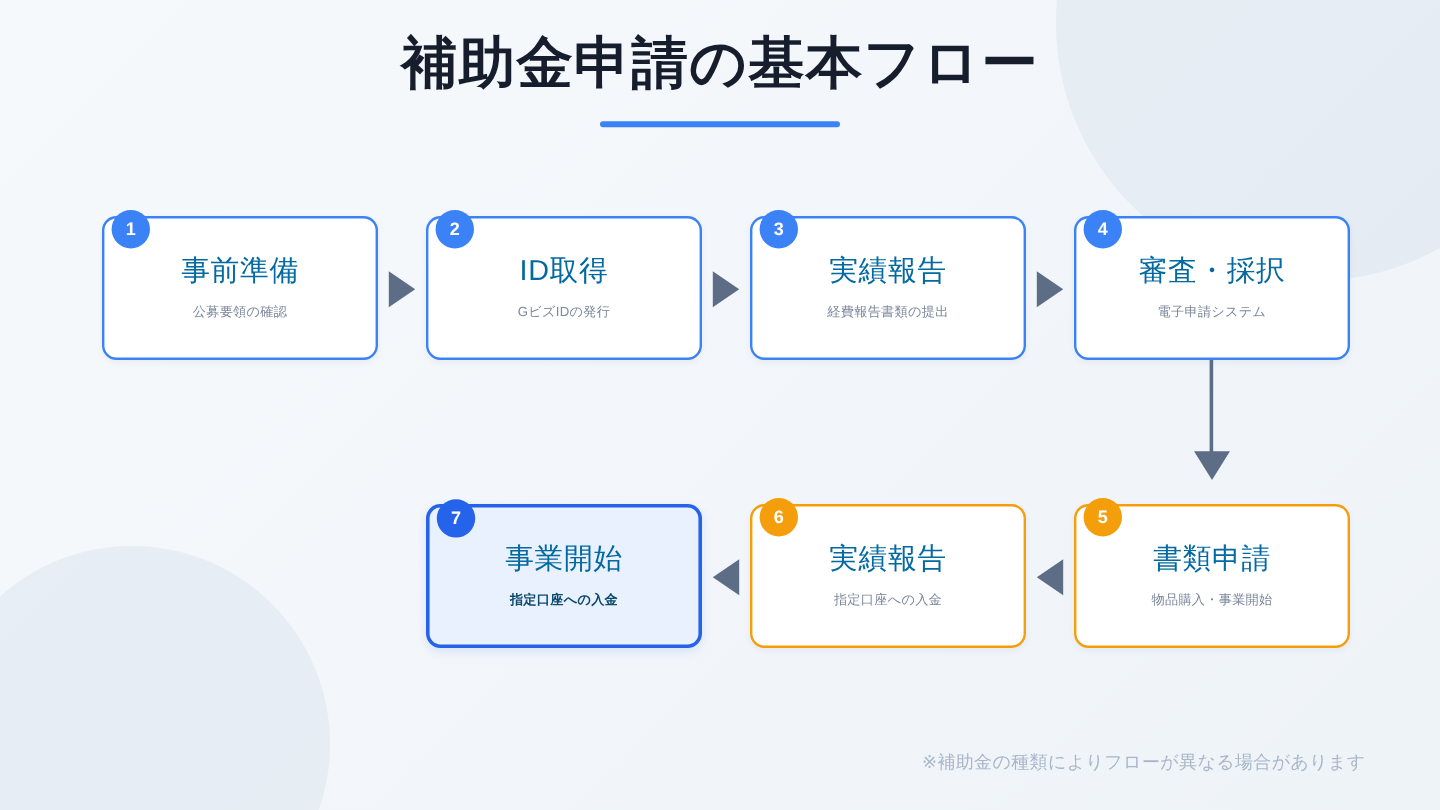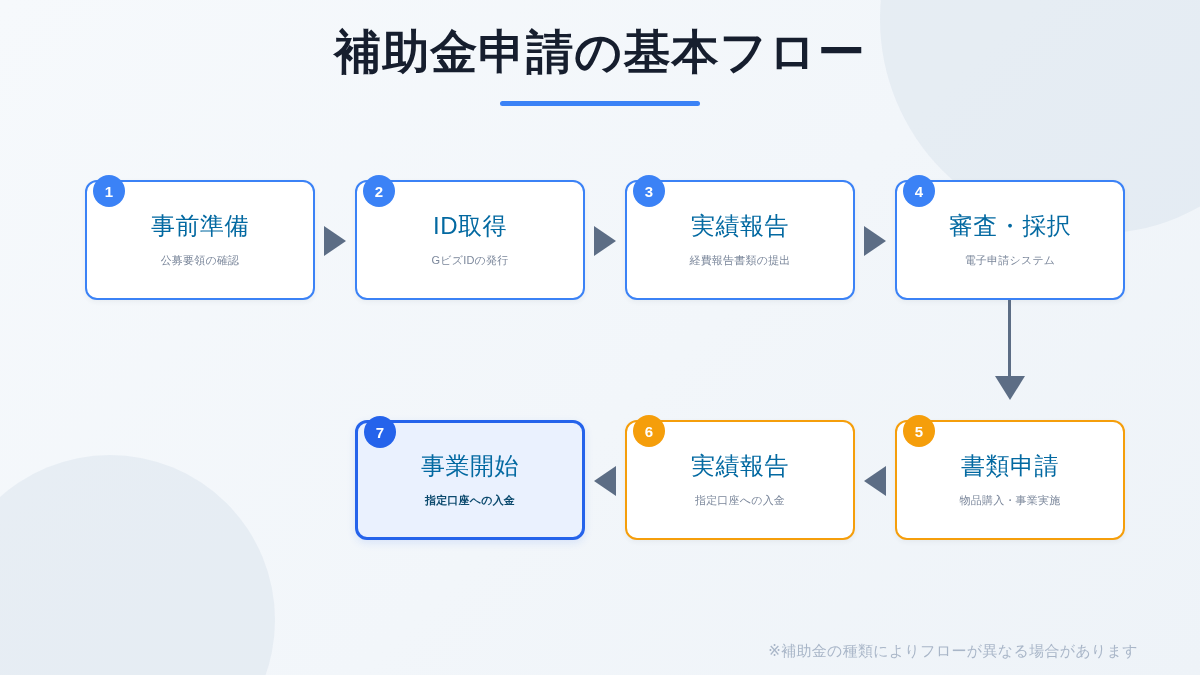--- a/index.html
+++ b/index.html
@@ -159,21 +159,21 @@
     height: 0;
     border-left: 15px solid transparent;
     border-right: 15px solid transparent;
     border-top: 24px solid #5c6d85;
   }
 
   
   .footer-note {
     position: absolute;
     right: 62px;
-    bottom: 14px;
+    bottom: 30px;
     font-size: 15px;
     color: #a9b6c8;
     letter-spacing: 0.3px;
   }
 </style>
 </head>
 <body>
 
 <div class="stage">
 
@@ -214,21 +214,21 @@
     <div class="card-title">審査・採択</div>
     <div class="card-sub">電子申請システム</div>
   </div>
 
   <div class="arrow-v-line" style="left:1008px; top:300px; height:78px;"></div>
   <div class="arrow-v-head" style="left:995px; top:376px;"></div>
 
   <div class="card orange" style="left:895px; top:420px;">
     <div class="badge">5</div>
     <div class="card-title">書類申請</div>
-    <div class="card-sub">物品購入・事業実施</div>
+    <div class="card-sub">物品購入・事業開始</div>
   </div>
 
   <div class="arrow-h left" style="left:864px; top:466px;"></div>
 
   <div class="card orange" style="left:625px; top:420px;">
     <div class="badge">6</div>
     <div class="card-title">実績報告</div>
     <div class="card-sub">指定口座への入金</div>
   </div>
 

